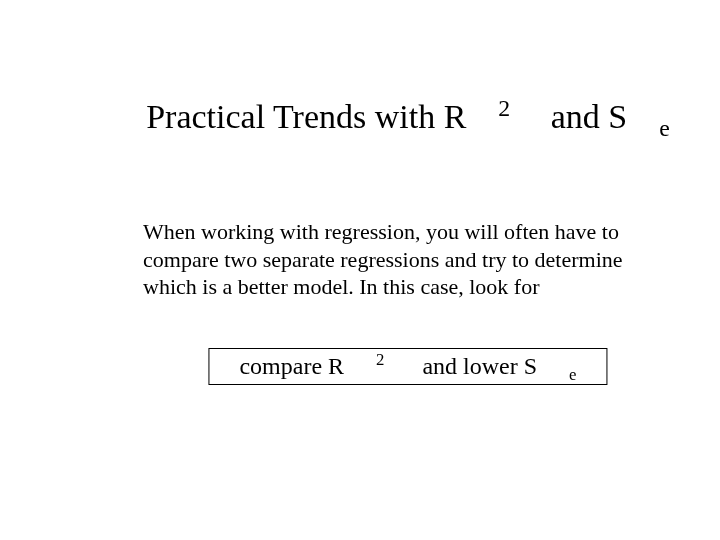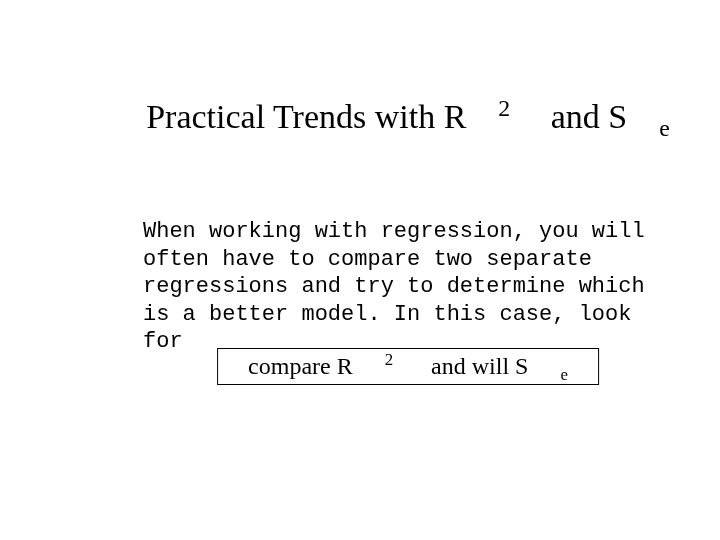--- a/index.html
+++ b/index.html
@@ -19,21 +19,20 @@
       text-align: center;
       font-size: 34px;
     }
     .body-text {
       position: absolute;
       top: 170px;
       left: 95px;
       width: 520px;
       font-size: 22px;
       line-height: 1.25;
-      font-family: Liberation Mono, monospace;
     }
     .boxed {
       position: absolute;
       top: 300px;
       left: 50%;
       transform: translateX(-50%);
       border: 1px solid #000000;
       padding: 4px 14px;
       font-size: 24px;
       white-space: nowrap;
@@ -52,14 +51,14 @@
 </head>
 <body>
 
 <div class="title">
   <span>Practical Trends with R</span><sup>2</sup><span> and S</span><sub>e</sub>
 </div>
 
 <div class="body-text">When working with regression, you will often have to compare two separate regressions and try to determine which is a better model. In this case, look for</div>
 
 <div class="boxed">
-  <span>compare R</span><sup>2</sup><span> and will S</span><sub>e</sub>
+  <span>compare R</span><sup>2</sup><span> and lower S</span><sub>e</sub>
 </div>
 
 </body></html>

